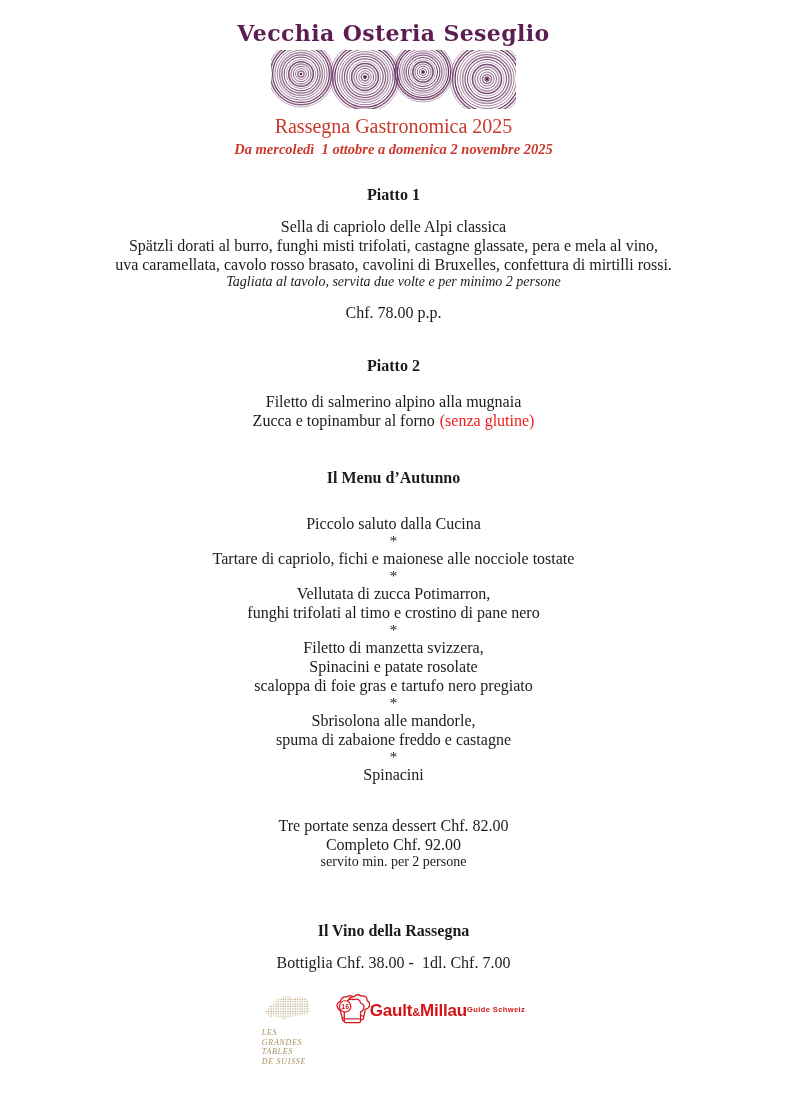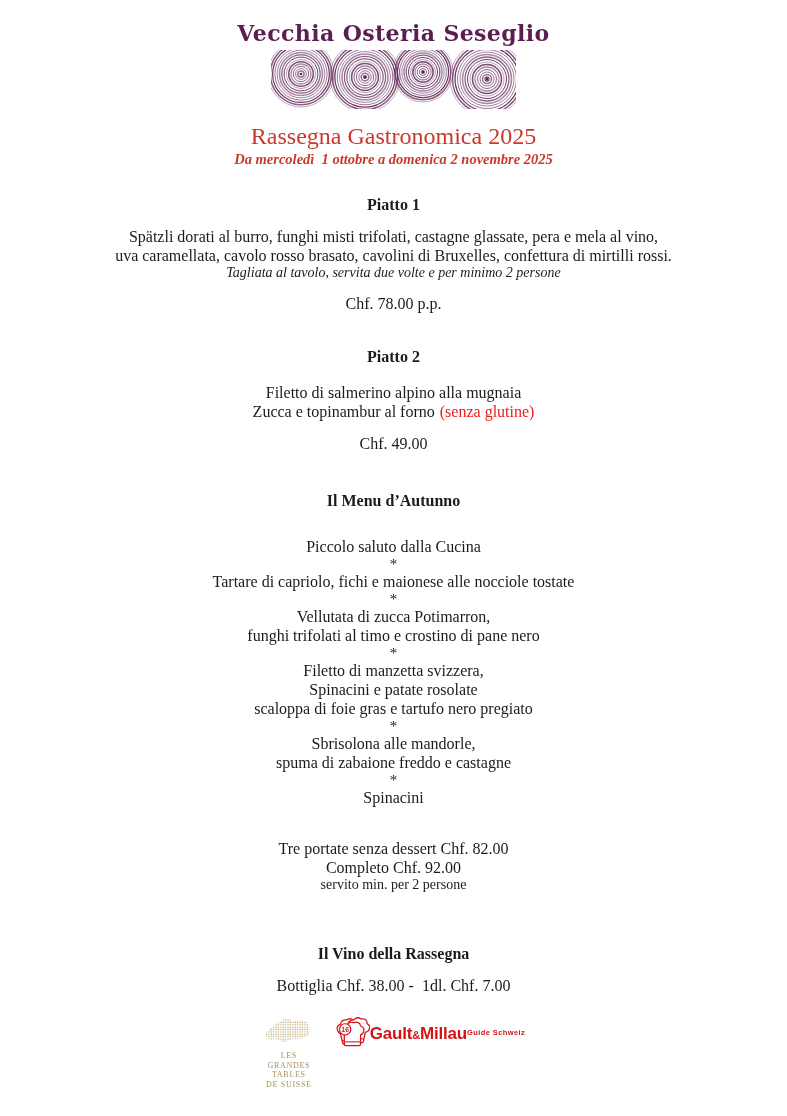--- a/index.html
+++ b/index.html
@@ -8,21 +8,21 @@
     font-family:"Liberation Serif","DejaVu Serif",serif; color:#1b1b1b;
   }
   .page { width:787px; text-align:center; padding-top:20px; box-sizing:border-box; }
 
   .logo-title {
     font-family:"DejaVu Serif",serif; font-weight:bold;
     font-size:22px; line-height:27px; color:#5b1d52; letter-spacing:0.4px;
   }
   .rings { display:block; margin:3px auto 0; }
 
-  .red-title { margin-top:14px; font-size:24px; line-height:27px; color:#c9392b; }
+  .red-title { margin-top:4px; font-size:20px; line-height:27px; color:#c9392b; }
   .red-sub   { margin-top:1px; font-size:14.5px; line-height:17px; color:#c9392b;
                font-style:italic; font-weight:bold; white-space:pre-wrap; }
 
   .heading { font-size:16px; line-height:19px; font-weight:bold; }
   .p1-head   { margin-top:27px; }
   .dish-lines{ margin-top:13px; font-size:16px; line-height:19px; }
   .note      { font-size:14px; line-height:15px; font-style:italic; }
   .price     { margin-top:14px; font-size:16px; line-height:19px; }
 
   .p2-head   { margin-top:34px; }
@@ -35,21 +35,21 @@
   .cline     { line-height:19px; }
   .sep       { font-size:15px; line-height:16px; }
 
   .menu-prices { margin-top:32px; font-size:16px; line-height:19px; }
   .price-note  { font-size:14px; line-height:16px; }
 
   .wine-head { margin-top:51px; }
   .wine-line { margin-top:13px; font-size:16px; line-height:19px; white-space:pre-wrap; }
 
   .footer { margin-top:19px; display:flex; justify-content:center; align-items:flex-start; gap:18px; }
-  .lgt { width:54px; text-align:center; }
+  .lgt { width:54px; text-align:left;font-style:italic; }
   .lgt svg { display:block; margin-left:1px; }
   .lgt-text { margin-top:3px; font-family:"Liberation Serif",serif; font-size:8px;
               line-height:9.5px; letter-spacing:0.7px; color:#a8905f; }
   .gm { display:flex; flex-direction:row; align-items:center; }
   .gm svg { display:block; }
   .gm-brand { margin-top:5px; font-family:"Liberation Sans",sans-serif; font-weight:bold;
               font-size:17px; line-height:18px; color:#d51317; letter-spacing:-0.2px; }
   .gm-brand .amp { font-size:11px; }
   .gm-sub { margin-top:1px; font-family:"Liberation Sans",sans-serif; font-weight:bold;
             font-size:7.5px; line-height:9px; color:#d51317; letter-spacing:0.4px; }
@@ -132,32 +132,32 @@
         <circle cx="216" cy="29" r="2.0" fill="none" stroke="#5e2457" stroke-width="1.26" opacity="0.82"></circle>
         <circle cx="216" cy="29" r="1.3" fill="#5e2457"></circle>
       </g>
   </svg>
 
   <div class="red-title">Rassegna Gastronomica 2025</div>
   <div class="red-sub">Da mercoledì  1 ottobre a domenica 2 novembre 2025</div>
 
   <div class="heading p1-head">Piatto 1</div>
   <div class="dish-lines">
+    <div class="cline">Sella di capriolo delle Alpi classica</div>
     <div class="cline">Spätzli dorati al burro, funghi misti trifolati, castagne glassate, pera e mela al vino,</div>
     <div class="cline">uva caramellata, cavolo rosso brasato, cavolini di Bruxelles, confettura di mirtilli rossi.</div>
     <div class="note">Tagliata al tavolo, servita due volte e per minimo 2 persone</div>
   </div>
   <div class="price">Chf. 78.00 p.p.</div>
 
   <div class="heading p2-head">Piatto 2</div>
   <div class="dish-lines p2-lines">
     <div class="cline">Filetto di salmerino alpino alla mugnaia</div>
     <div class="cline"><span>Zucca e topinambur al forno</span><span class="gf">(senza glutine)</span></div>
   </div>
-  <div class="price p2-price">Chf. 49.00</div>
 
   <div class="heading menu-head">Il Menu d’Autunno</div>
 
   <div class="courses">
     <div class="cline">Piccolo saluto dalla Cucina</div>
     <div class="sep">*</div>
     <div class="cline">Tartare di capriolo, fichi e maionese alle nocciole tostate</div>
     <div class="sep">*</div>
     <div class="cline">Vellutata di zucca Potimarron,</div>
     <div class="cline">funghi trifolati al timo e crostino di pane nero</div>

